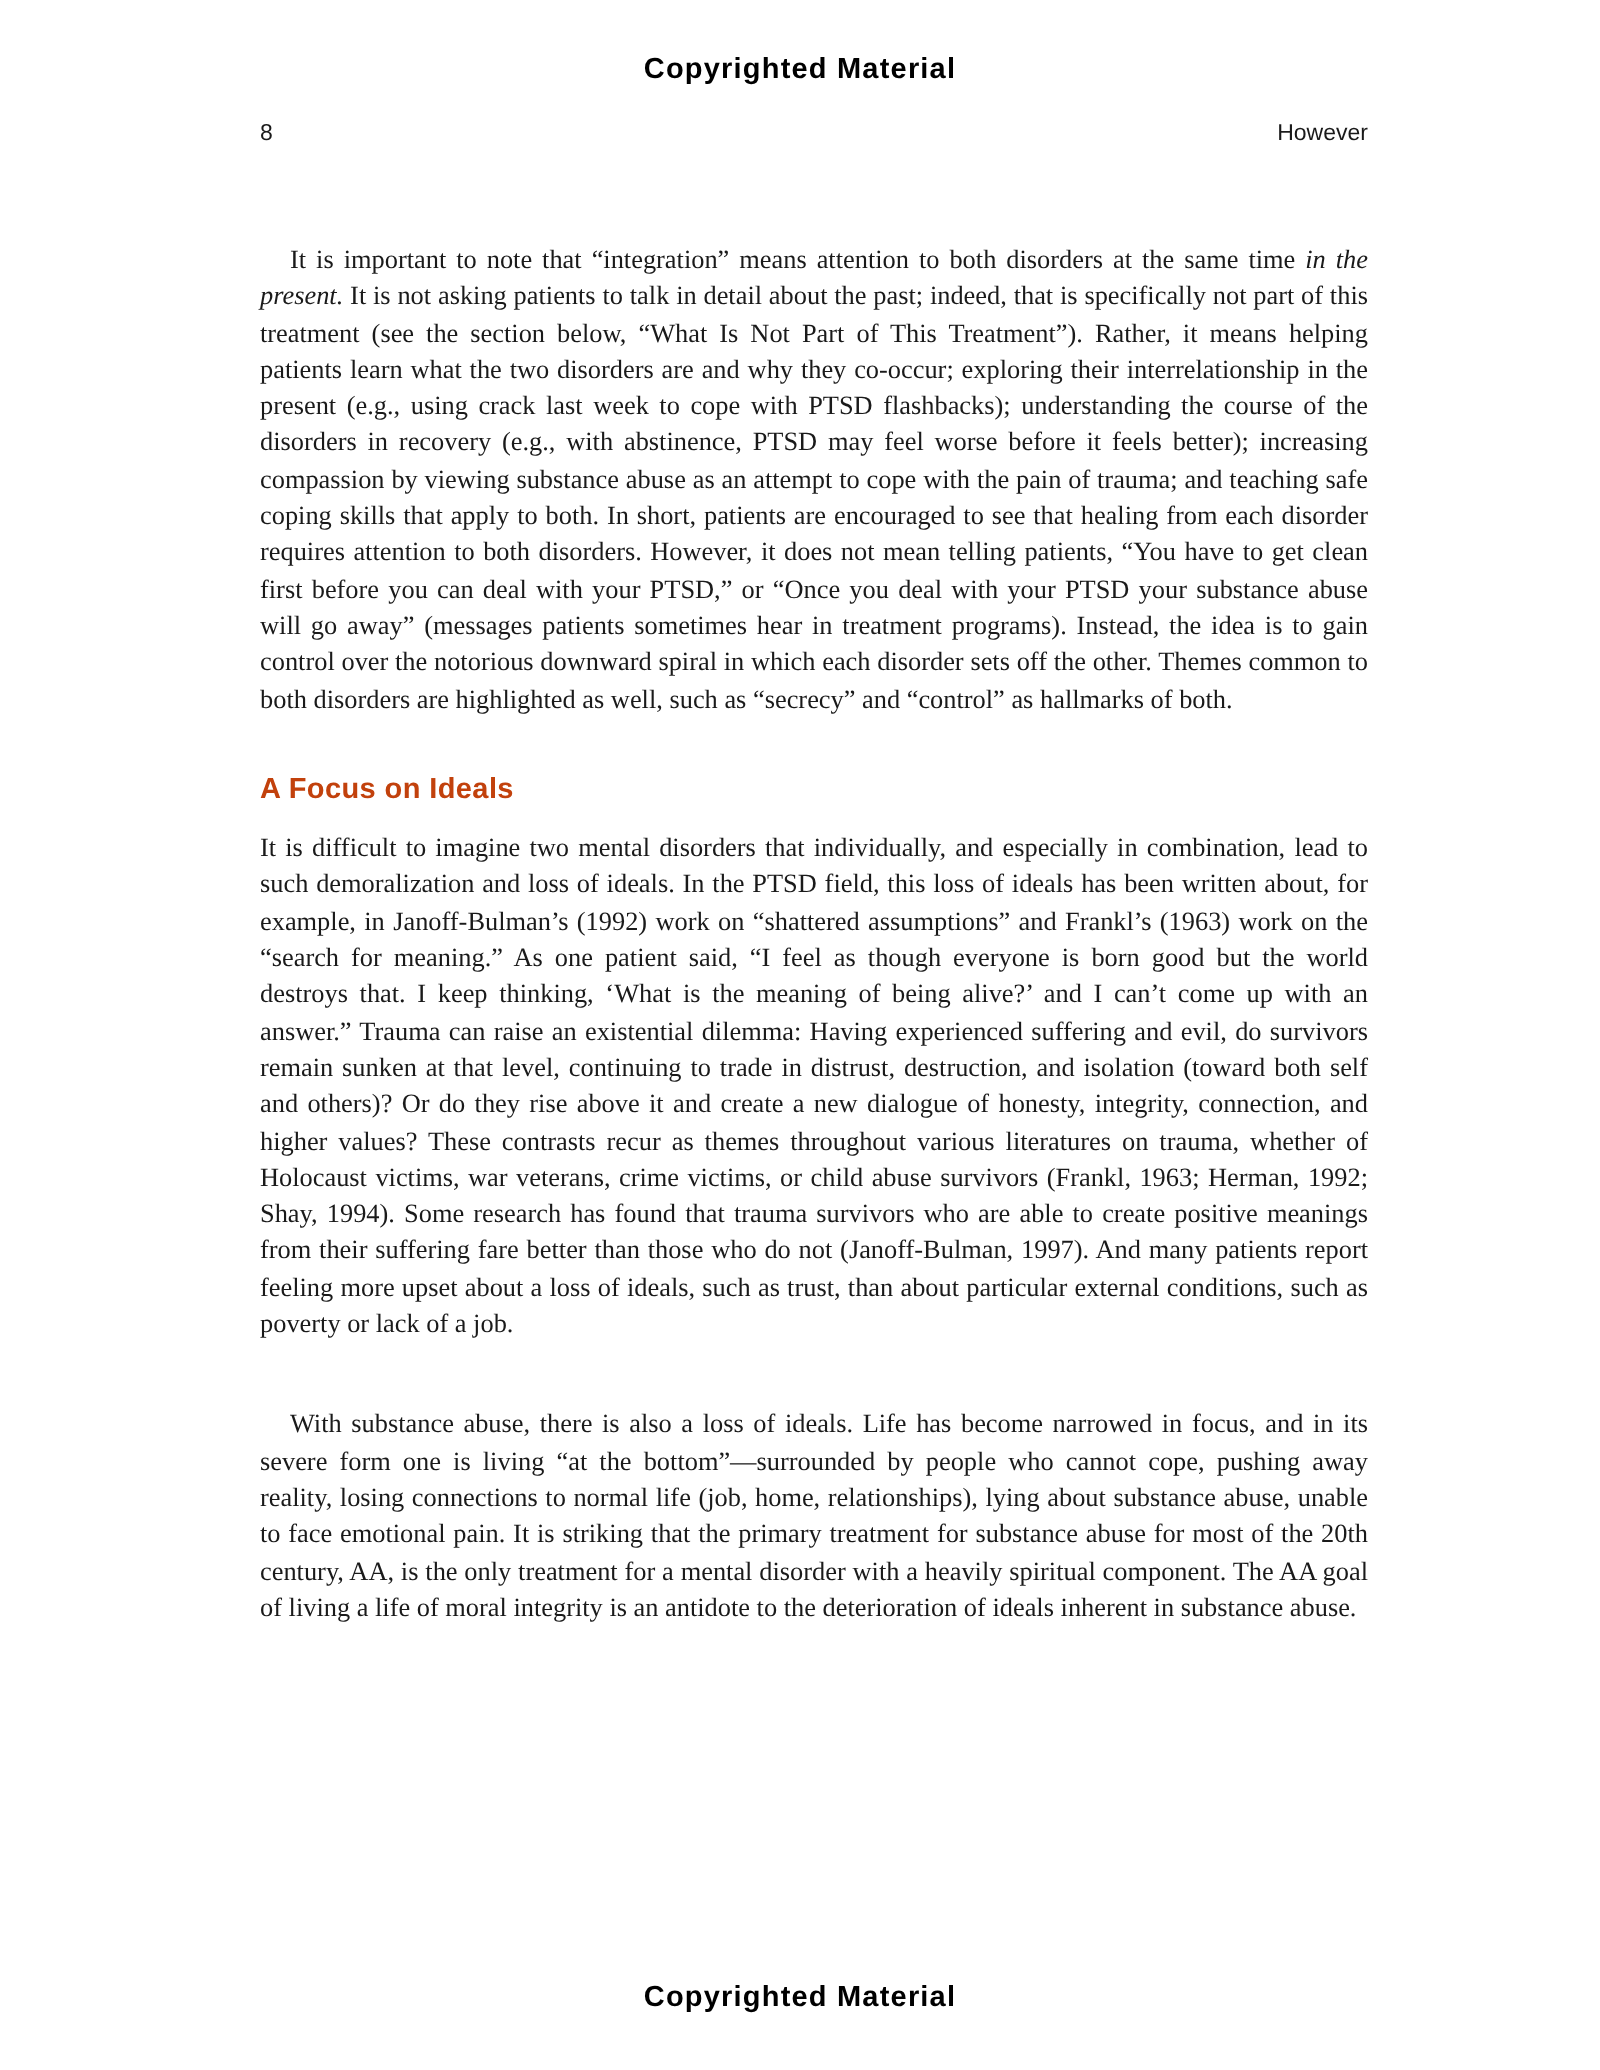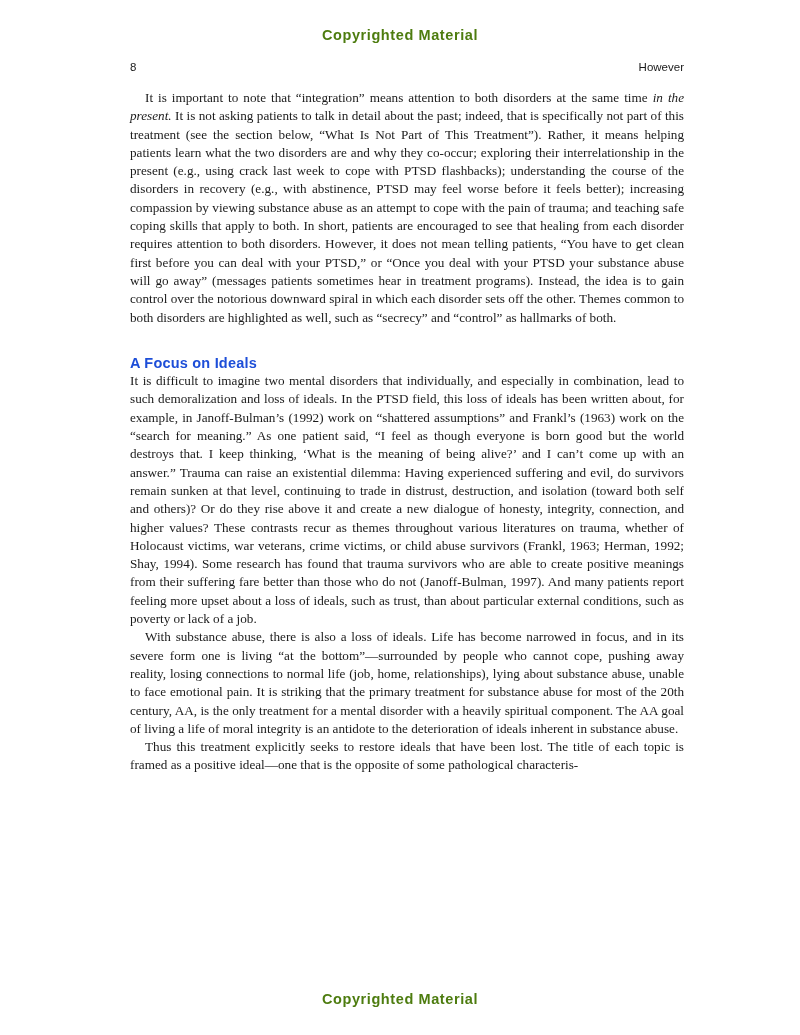--- a/index.html
+++ b/index.html
@@ -14,50 +14,50 @@
     background: #ffffff;
     overflow: hidden;
   }
   .watermark {
     position: absolute; left: 0; width: 100%;
     text-align: center;
     font-family: "Liberation Sans", sans-serif;
     font-weight: bold;
     font-size: 14.5px;
     letter-spacing: 0.6px;
-    color: #4d7c0f;
+    color: #000000;
   }
   .watermark.top { top: 27px; }
   .watermark.bottom { top: 991px; }
   .running-header {
     position: absolute;
     top: 61px; left: 130px; width: 554px;
     display: flex; justify-content: space-between; align-items: baseline;
     font-family: "Liberation Sans", sans-serif;
     font-size: 11.5px;
     color: #1a1a1a;
   }
   .body-text {
     position: absolute;
     top: 89px; left: 130px; width: 554px;
     font-size: 13.2px;
     line-height: 18.3px;
     text-align: justify;
     color: #1a1a1a;
   }
   .body-text p { margin: 0; }
-  .body-text p.indent { text-indent: 15px; }
+  .body-text p.indent { text-indent: 15px; margin-top: 32px; }
   .section-heading {
     font-family: "Liberation Sans", sans-serif;
     font-size: 14.5px;
     font-weight: bold;
     letter-spacing: 0.2px;
-    color: #1d4ed8;
+    color: #c2410c;
     text-align: left;
-    margin: 27px 0 0 0;
+    margin: 27px 0 11px 0;
   }
   em { font-style: italic; }
 </style>
 </head>
 <body>
 
 <div class="page">
 
   <div class="watermark top">Copyrighted Material</div>
 
@@ -69,18 +69,17 @@
   <div class="body-text">
 
     <p class="indent"><span>It is important to note that “integration” means attention to both disorders at the same time </span><em>in the present.</em><span> It is not asking patients to talk in detail about the past; indeed, that is specifically not part of this treatment (see the section below, “What Is Not Part of This Treatment”). Rather, it means helping patients learn what the two disorders are and why they co-occur; exploring their interrelationship in the present (e.g., using crack last week to cope with PTSD flashbacks); understanding the course of the disorders in recovery (e.g., with abstinence, PTSD may feel worse before it feels better); increasing compassion by viewing substance abuse as an attempt to cope with the pain of trauma; and teaching safe coping skills that apply to both. In short, patients are encouraged to see that healing from each disorder requires attention to both disorders. However, it does not mean telling patients, “You have to get clean first before you can deal with your PTSD,” or “Once you deal with your PTSD your substance abuse will go away” (messages patients sometimes hear in treatment programs). Instead, the idea is to gain control over the notorious downward spiral in which each disorder sets off the other. Themes common to both disorders are highlighted as well, such as “secrecy” and “control” as hallmarks of both.</span></p>
 
     <h2 class="section-heading">A Focus on Ideals</h2>
 
     <p>It is difficult to imagine two mental disorders that individually, and especially in combination, lead to such demoralization and loss of ideals. In the PTSD field, this loss of ideals has been written about, for example, in Janoff-Bulman’s (1992) work on “shattered assumptions” and Frankl’s (1963) work on the “search for meaning.” As one patient said, “I feel as though everyone is born good but the world destroys that. I keep thinking, ‘What is the meaning of being alive?’ and I can’t come up with an answer.” Trauma can raise an existential dilemma: Having experienced suffering and evil, do survivors remain sunken at that level, continuing to trade in distrust, destruction, and isolation (toward both self and others)? Or do they rise above it and create a new dialogue of honesty, integrity, connection, and higher values? These contrasts recur as themes throughout various literatures on trauma, whether of Holocaust victims, war veterans, crime victims, or child abuse survivors (Frankl, 1963; Herman, 1992; Shay, 1994). Some research has found that trauma survivors who are able to create positive meanings from their suffering fare better than those who do not (Janoff-Bulman, 1997). And many patients report feeling more upset about a loss of ideals, such as trust, than about particular external conditions, such as poverty or lack of a job.</p>
 
     <p class="indent">With substance abuse, there is also a loss of ideals. Life has become narrowed in focus, and in its severe form one is living “at the bottom”—surrounded by people who cannot cope, pushing away reality, losing connections to normal life (job, home, relationships), lying about substance abuse, unable to face emotional pain. It is striking that the primary treatment for substance abuse for most of the 20th century, AA, is the only treatment for a mental disorder with a heavily spiritual component. The AA goal of living a life of moral integrity is an antidote to the deterioration of ideals inherent in substance abuse.</p>
 
-    <p class="indent">Thus this treatment explicitly seeks to restore ideals that have been lost. The title of each topic is framed as a positive ideal—one that is the opposite of some pathological characteris-</p>
   </div>
 
   <div class="watermark bottom">Copyrighted Material</div>
 
 </div>
 
 </body></html>

